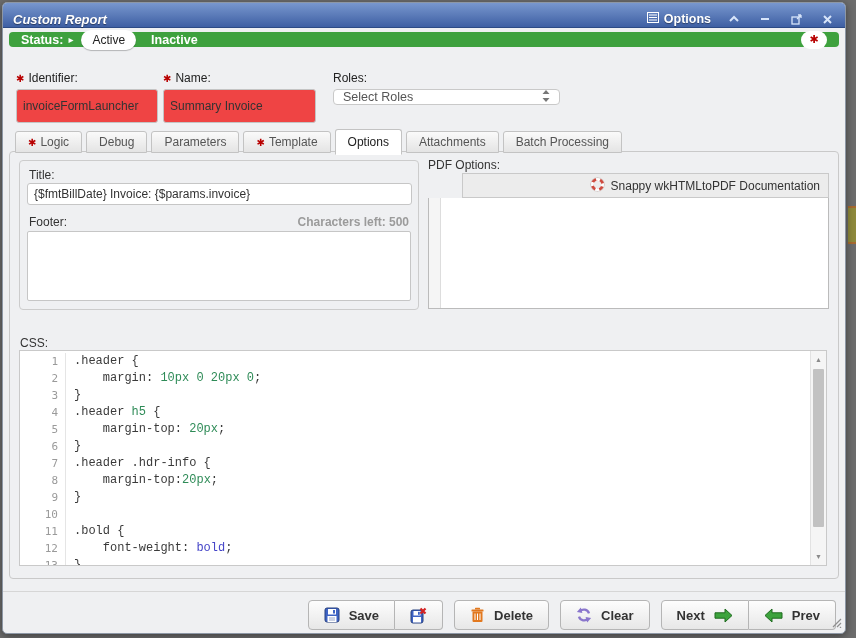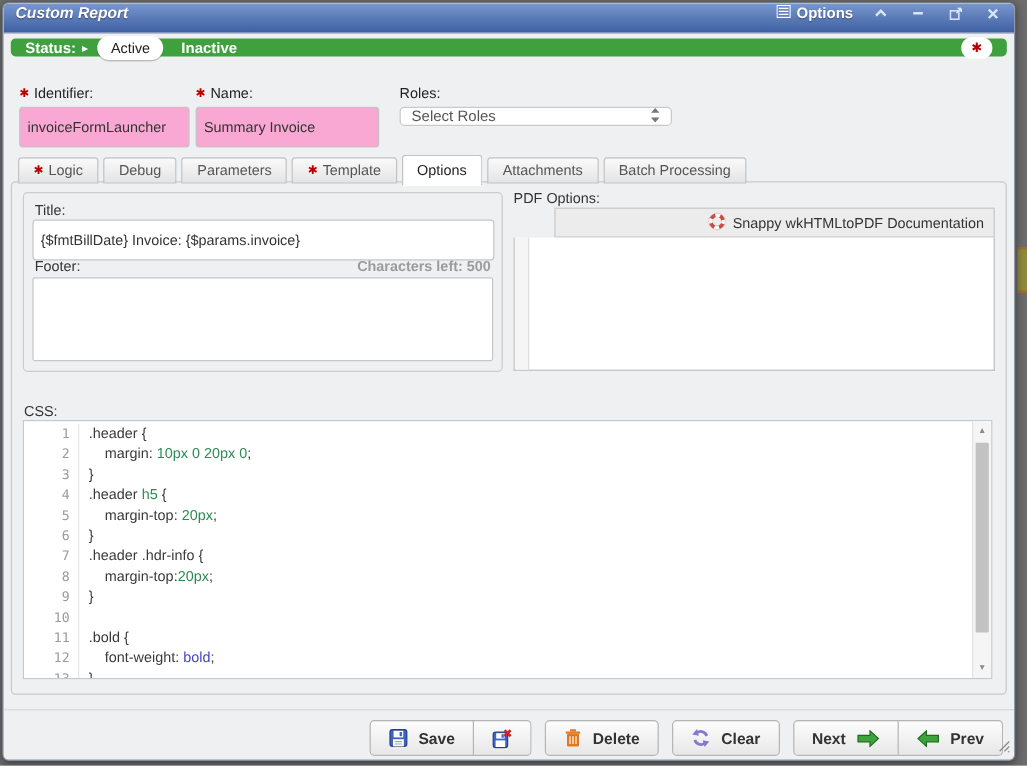--- a/index.html
+++ b/index.html
@@ -9,21 +9,21 @@
   .behind-accent { position:absolute; right:0; top:206px; width:8px; height:38px;
     background:#8f8a3c; border-top:2px solid #a86a30; border-bottom:2px solid #a86a30; }
 
   .dialog { position:absolute; left:2px; top:2px; width:844px; height:632px;
     background:#eff0f2; border:1px solid #8d97a5; border-radius:5px;
     box-shadow:0 2px 8px rgba(0,0,0,.45); }
 
   
   .titlebar { height:25px; background:linear-gradient(#7897ce,#3e5fa3);
     border-bottom:1px solid #2c4a85; border-radius:4px 4px 0 0;
-    display:flex; align-items:flex-start; padding:0 10px; }
+    display:flex; align-items:flex-end; padding:0 10px; }
   .title { color:#fff; font-size:13px; font-weight:bold; font-style:italic;
     text-shadow:0 1px 1px rgba(0,0,0,.45); }
   .titlebar-right { margin-left:auto; display:flex; align-items:center; gap:15px; }
   .options-menu { display:flex; align-items:center; gap:5px; color:#fff;
     font-size:12.5px; font-weight:bold; cursor:pointer; text-shadow:0 1px 1px rgba(0,0,0,.4); }
   .winicon { display:flex; align-items:center; justify-content:center; width:16px; height:16px; cursor:pointer; }
   .winicon svg { display:block; }
 
   
   .statusbar { position:absolute; left:6px; right:6px; top:29px; height:15px;
@@ -38,21 +38,21 @@
   .status-required { margin-left:auto; background:#fff; border-radius:9px; width:26px; height:18px;
     display:flex; align-items:center; justify-content:center; }
   .req { color:#b80000; font-size:10px; }
   .req-lg { color:#b80000; font-size:11px; }
 
   
   .form-row { position:absolute; left:13px; top:68px; right:12px; height:46px; }
   .field { position:absolute; top:0; }
   .field-label { font-size:12px; color:#222; margin-bottom:4px; display:flex; align-items:center; gap:4px; }
   .field input { width:100%; height:22px; border:1px solid #c4c4c4; border-radius:3px;
-    padding:16px 6px; font-size:12px; color:#333; font-family:inherit; background:#f9a8d4; }
+    padding:16px 6px; font-size:12px; color:#333; font-family:inherit; background:#ef4444; }
   .f-identifier { left:0; width:142px; }
   .f-name { left:147px; width:153px; }
   .f-roles { left:317px; width:227px; }
   .select { height:16px; border:1px solid #c9c9c9; border-radius:4px; background:#fff;
     display:flex; align-items:center; padding:0 9px; color:#555; font-size:12.5px; cursor:pointer; }
   .select .updown { margin-left:auto; }
 
   
   .tabs { position:absolute; left:12px; top:124px; display:flex; gap:4px; align-items:flex-end;
     height:26px; z-index:3; }
@@ -63,21 +63,21 @@
     margin-bottom:-2px; color:#222; }
 
   
   .panel { position:absolute; left:6px; top:148px; width:830px; height:428px;
     border:1px solid #c9c9c9; border-radius:4px; z-index:2; }
 
   .left-box { position:absolute; left:9px; top:8px; width:400px; height:150px;
     border:1px solid #ccc; border-radius:4px; }
   .sub-label { font-size:12px; color:#333; }
   .title-label { position:absolute; left:9px; top:7px; }
-  .title-input { position:absolute; left:7px; top:22px; width:385px; height:34px;
+  .title-input { position:absolute; left:7px; top:22px; width:385px; height:22px;
     border:1px solid #c6c6c6; border-radius:3px; padding:0 6px; font-size:12px; color:#333;
     font-family:inherit; background:#fff; }
   .footer-line { position:absolute; left:9px; right:9px; top:54px; display:flex;
     justify-content:space-between; align-items:baseline; }
   .chars-left { font-size:12px; font-weight:bold; color:#9b9b9b; }
   .footer-textarea { position:absolute; left:7px; right:7px; top:70px; height:70px;
     border:1px solid #c6c6c6; border-radius:2px; background:#fff; resize:none;
     font-family:inherit; font-size:12px; padding:4px 6px; }
 
   .pdf-label { position:absolute; left:418px; top:6px; }
@@ -89,21 +89,21 @@
   .pdf-gutter { width:12px; background:#f5f5f5; border-right:1px solid #ddd; }
 
   .css-label { position:absolute; left:10px; top:184px; }
   .css-editor { position:absolute; left:9px; top:198px; width:808px; height:216px;
     background:#fff; border:1px solid #c9c9c9; overflow:hidden; }
   .css-lines { position:absolute; left:0; top:2px; right:16px; bottom:0; overflow:hidden; }
   .code-row { display:flex; height:17px; line-height:17px; }
   .gutter-num { width:46px; flex:0 0 46px; text-align:right; padding-right:7px;
     font-family:"DejaVu Sans Mono", monospace; font-size:11px; color:#9a9a9a;
     border-right:1px solid #e5e5e5; }
-  .code-text { padding-left:8px; font-family:Liberation Sans, sans-serif; font-size:12px;
+  .code-text { padding-left:8px; font-family:Liberation Mono, monospace; font-size:12px;
     color:#3a3a3a; white-space:pre; }
   .tok-p { color:#3a3a3a; }
   .tok-v { color:#2e8b57; }
   .tok-k { color:#4545c8; }
   .vscroll { position:absolute; right:0; top:0; bottom:0; width:16px; background:#f5f5f5;
     border-left:1px solid #e2e2e2; }
   .scroll-arr { position:absolute; left:0; width:15px; height:15px; display:flex;
     align-items:center; justify-content:center; font-size:7px; color:#8a8a8a; cursor:pointer; }
   .arr-up { top:1px; } .arr-down { bottom:1px; }
   .scroll-thumb { position:absolute; left:2px; top:18px; width:11px; height:158px;

